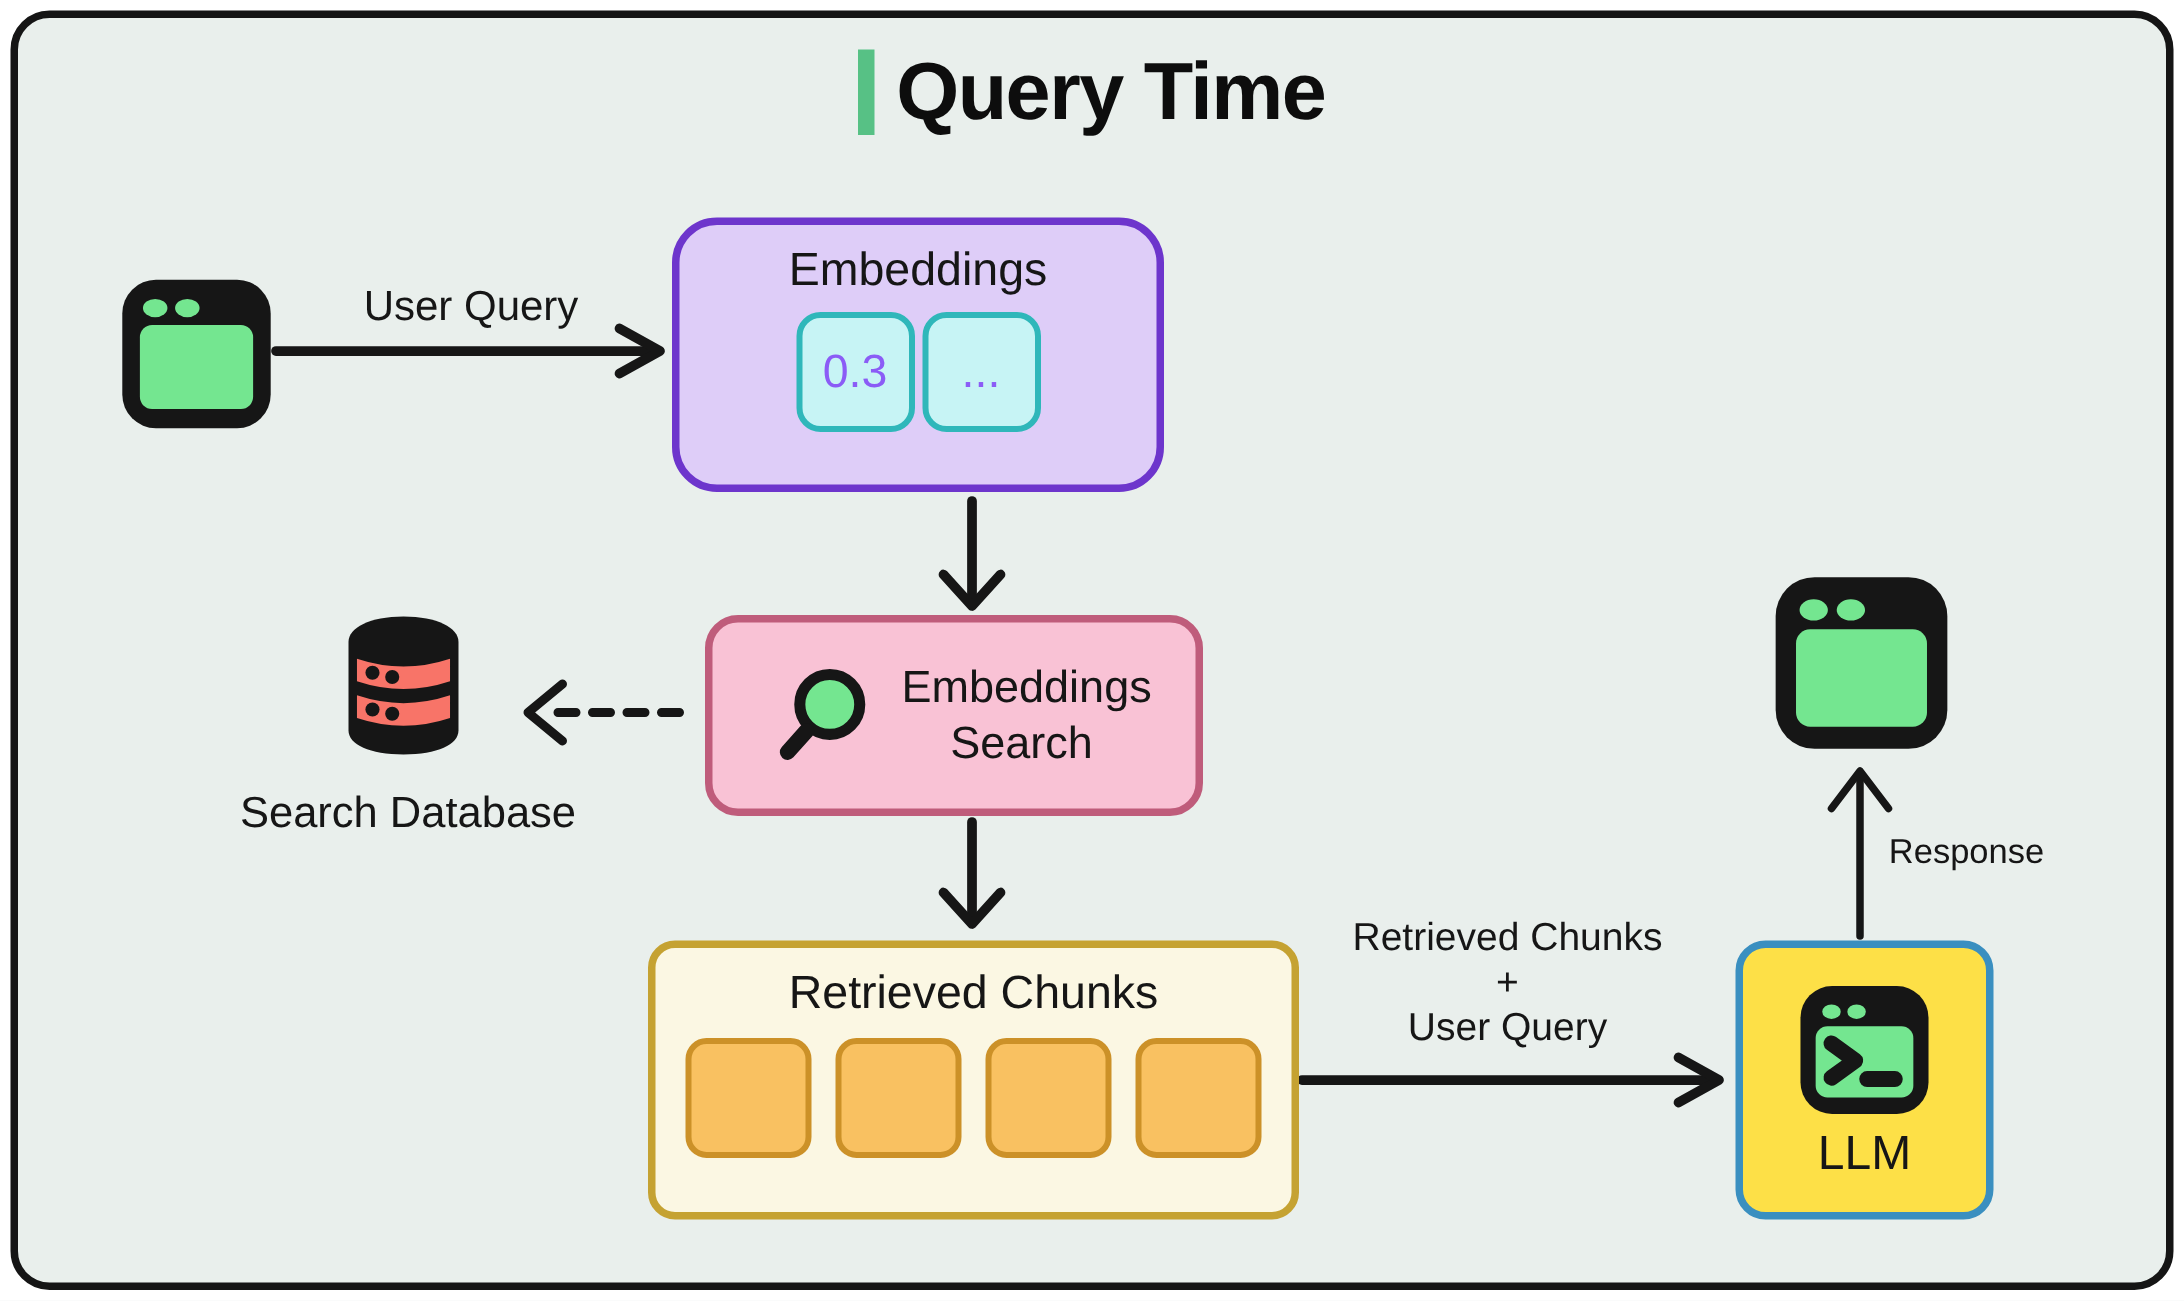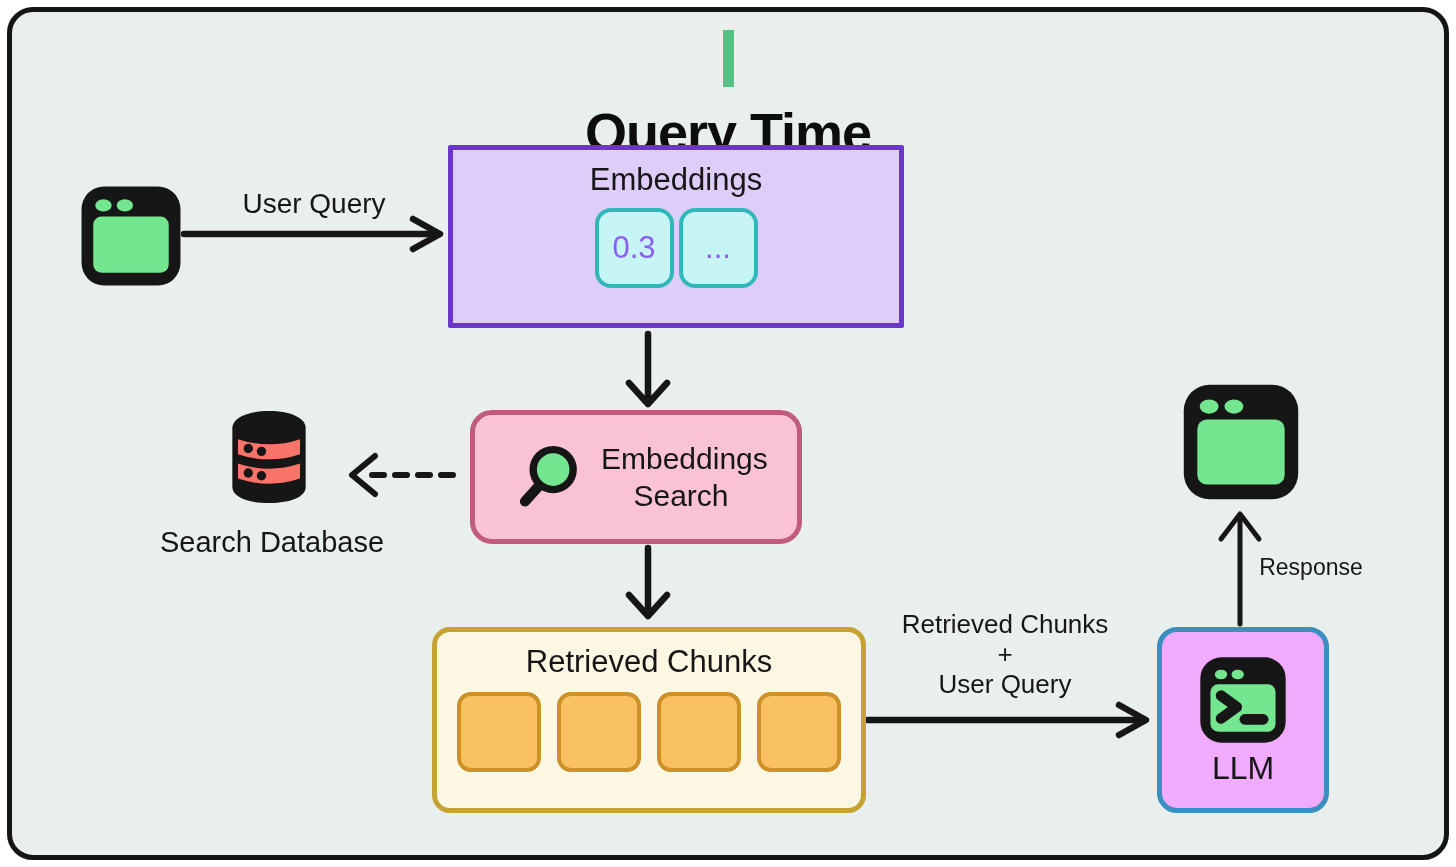--- a/index.html
+++ b/index.html
@@ -2,46 +2,46 @@
 <html><head>
 <meta charset="utf-8">
 <style>
   html,body{margin:0;padding:0;background:#ffffff;width:1456px;height:867px;overflow:hidden;
     font-family:"Liberation Sans", sans-serif;color:#141414;}
   .stage{position:relative;width:1456px;height:867px;}
   .frame{position:absolute;left:7px;top:7px;width:1442px;height:853px;background:#e9efec;
     border:5px solid #151515;border-radius:26px;box-sizing:border-box;}
   
   .title-row{position:absolute;top:30px;left:0;width:1456px;display:flex;justify-content:center;
-    align-items:center;gap:14px;flex-direction:column;}
+    align-items:center;gap:14px;}
   .title-bar{width:11px;height:57px;background:#57c185;}
   .title-text{font-size:54px;font-weight:700;letter-spacing:-1px;color:#0d0d0d;}
   
   .abs{position:absolute;box-sizing:border-box;}
   .lbl{font-size:28px;font-weight:500;text-align:center;color:#161616;}
   
-  .embeddings-box{left:448px;top:145px;width:456px;height:183px;background:#decdf8;
-    border:5px solid #6d35cc;border-radius:2px;text-align:center;}
+  .embeddings-box{left:448px;top:145px;width:328px;height:183px;background:#decdf8;
+    border:5px solid #6d35cc;border-radius:30px;text-align:center;}
   .box-title{font-size:31px;font-weight:500;margin-top:12px;color:#161616;}
   .chip-row{display:flex;justify-content:center;gap:5px;margin-top:10px;}
   .chip{box-sizing:border-box;display:flex;align-items:center;justify-content:center;}
   .chip.cyan{width:79px;height:80px;background:#c7f4f5;border:4px solid #2fb7ba;border-radius:16px;
     font-size:31px;color:#8b5cf6;}
   
   .similarity-box{left:470px;top:410px;width:332px;height:134px;background:#f9c2d5;
     border:5px solid #bf5c7b;border-radius:22px;display:flex;align-items:center;
     justify-content:center;gap:16px;}
   .similarity-label{font-size:30px;line-height:1.25;text-align:center;width:160px;color:#161616;}
   
   .retrieved-box{left:432px;top:627px;width:434px;height:186px;background:#fbf7e3;
     border:5px solid #c5a232;border-radius:18px;text-align:center;}
   .chunk-row{display:flex;justify-content:center;gap:16px;margin-top:12px;}
   .chip.orange{width:84px;height:80px;background:#f9c161;border:4px solid #cc9128;border-radius:14px;}
   
-  .llm-box{left:1157px;top:627px;width:172px;height:186px;background:#f0abfc;
+  .llm-box{left:1157px;top:627px;width:172px;height:186px;background:#fde047;
     border:5px solid #3a8fc0;border-radius:20px;display:flex;flex-direction:column;
     align-items:center;justify-content:flex-start;padding-top:24px;gap:6px;}
   .llm-label{font-size:32px;color:#161616;}
   
   .to-llm-label{left:880px;top:610px;width:250px;font-size:26px;line-height:1.15;
     text-align:center;font-weight:500;color:#161616;}
   .arrows{position:absolute;left:0;top:0;pointer-events:none;}
   svg{display:block;}
 </style>
 </head>

